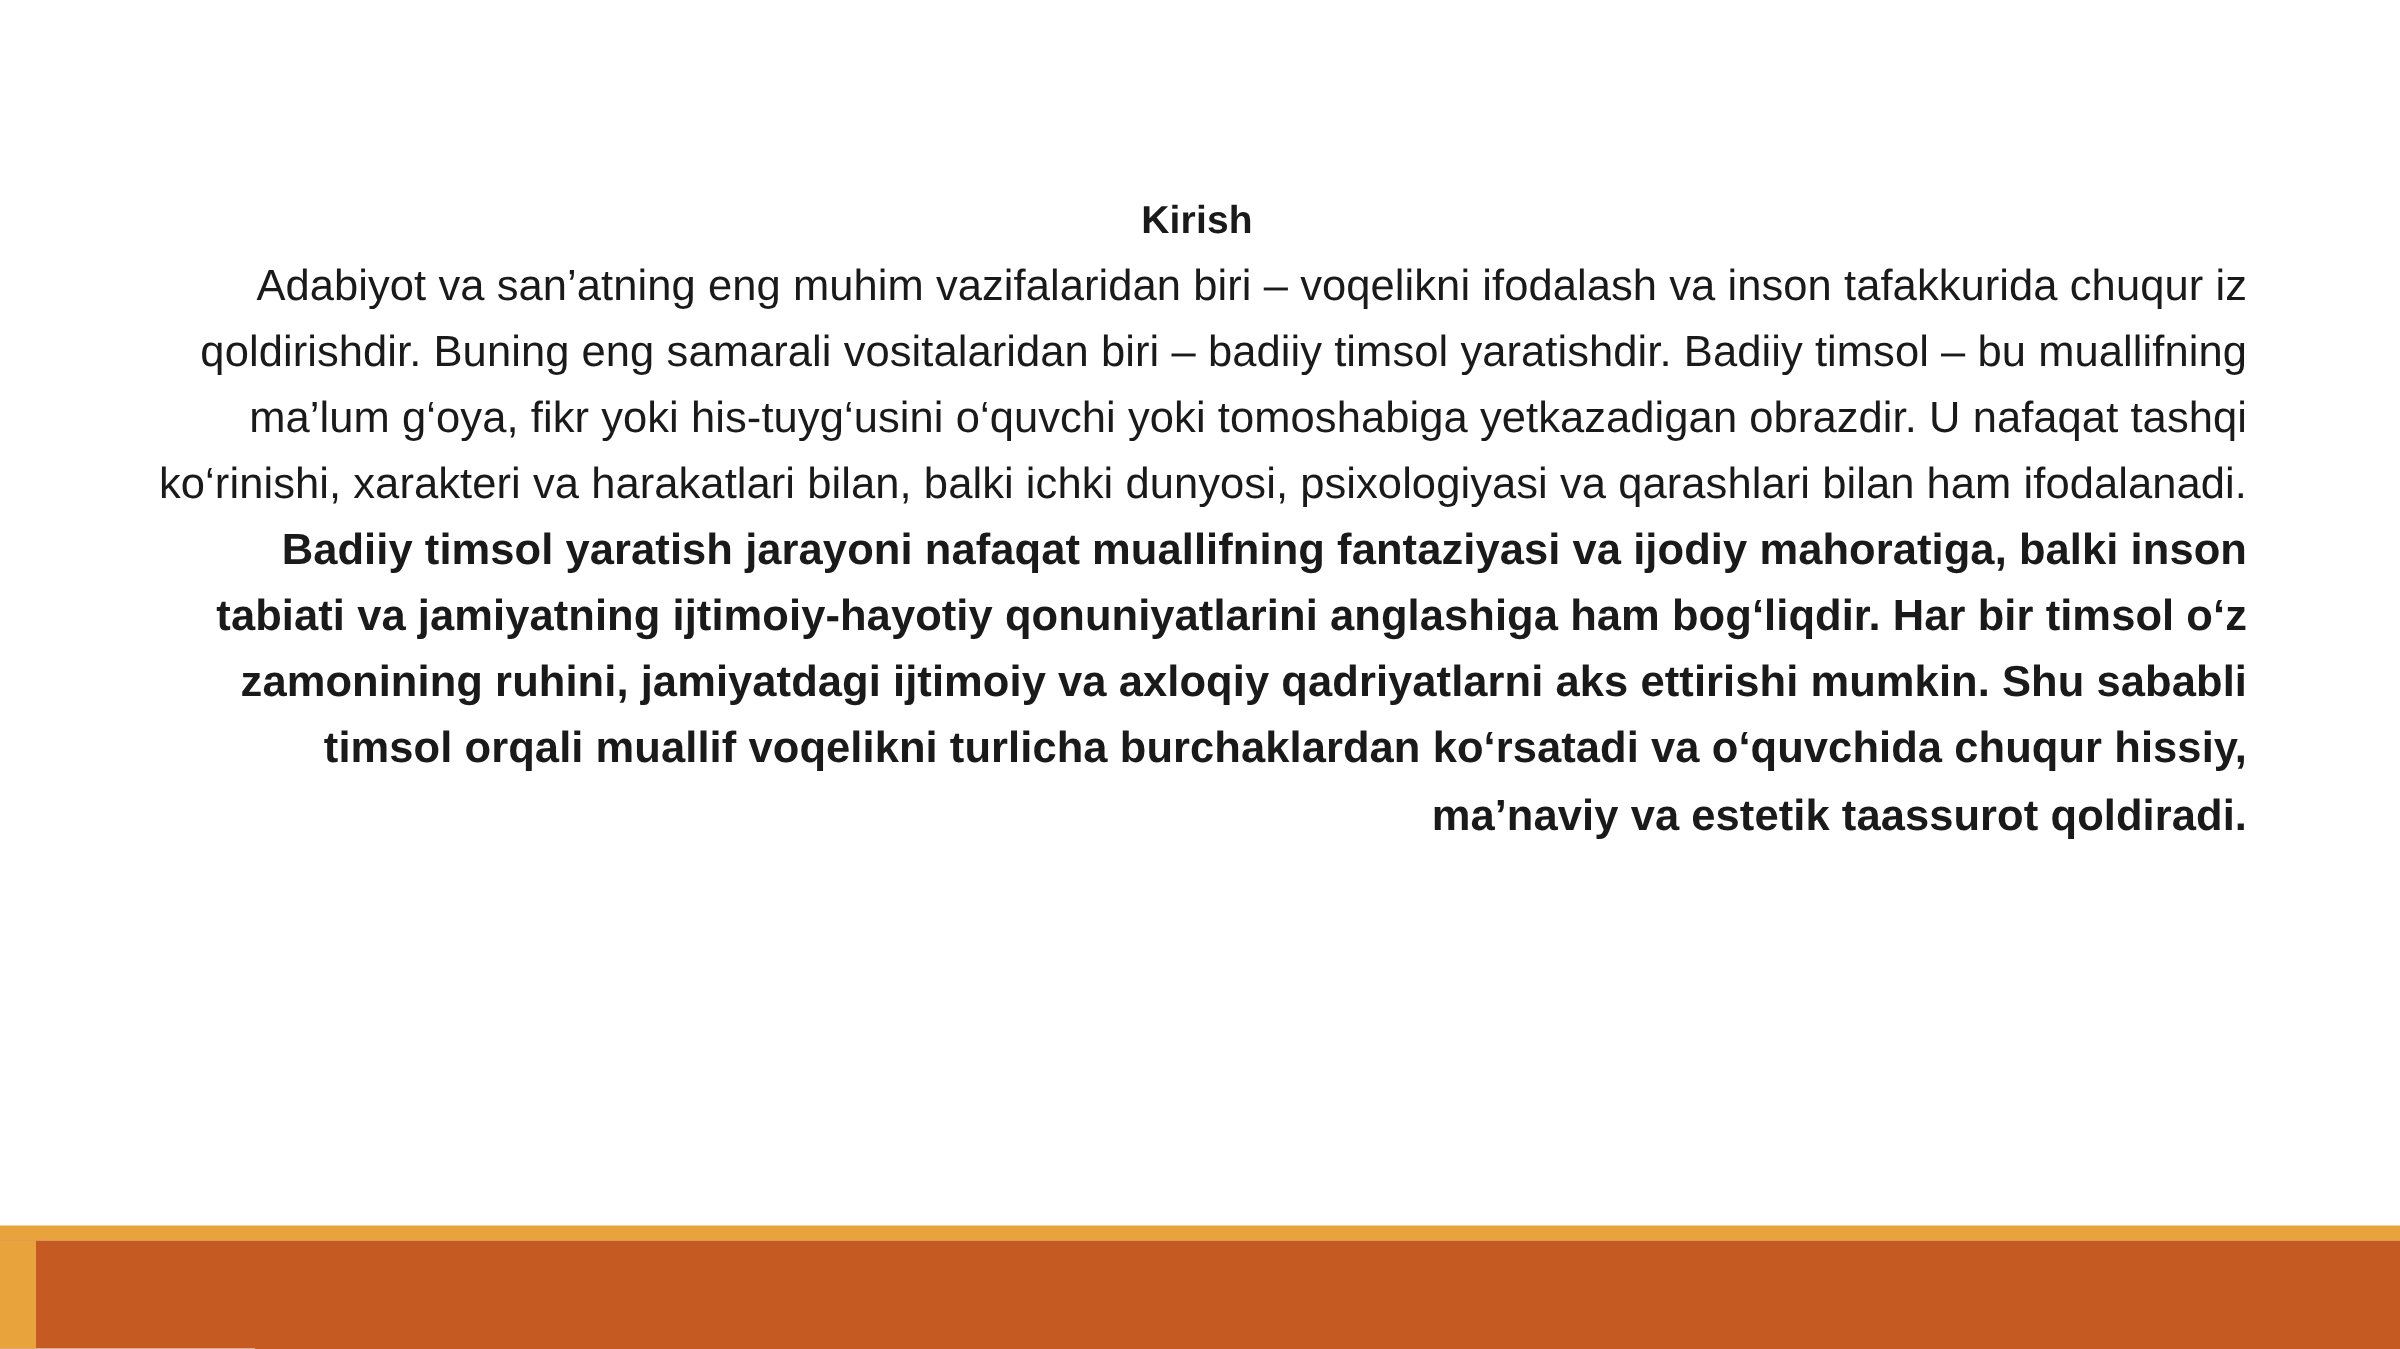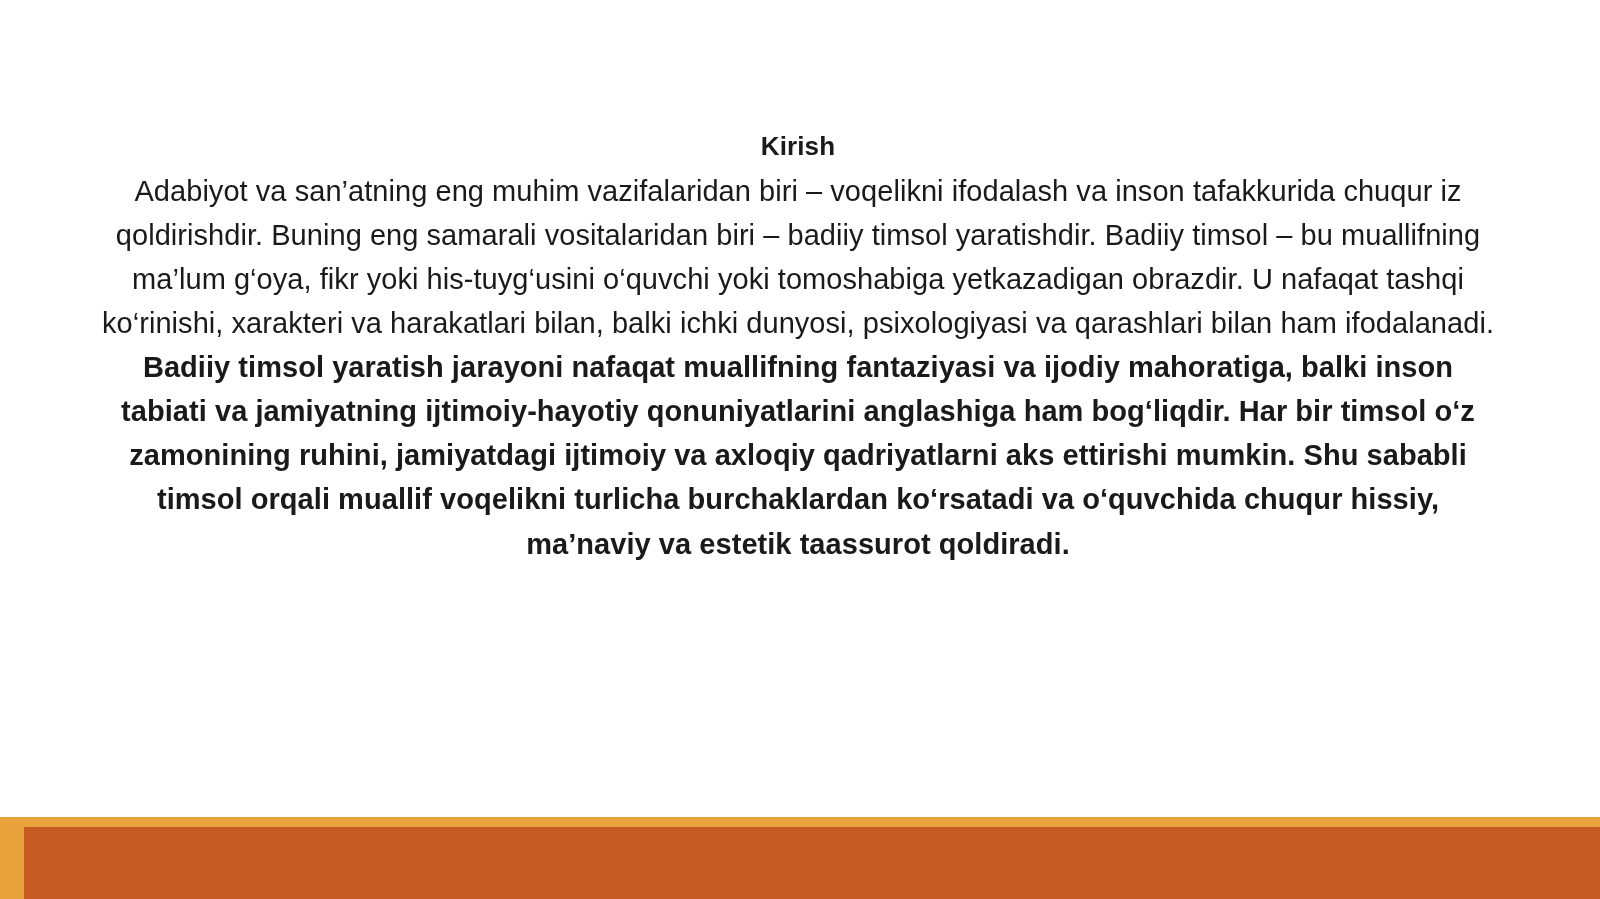--- a/index.html
+++ b/index.html
@@ -36,21 +36,21 @@
     color: #1a1a1a;
     line-height: 1.42;
     margin: 0 0 4px 0;
     letter-spacing: 0.1px;
   }
   .body-paragraph {
     font-size: 29px;
     color: #1a1a1a;
     line-height: 1.52;
     margin: 0;
-    text-align: center;
+    text-align: right;
     letter-spacing: 0.05px;
   }
   .body-paragraph + .body-paragraph {
     margin-top: 0px;
     font-weight: bold;
   }
   .footer-bar {
     position: absolute;
     left: 0;
     bottom: 0;

